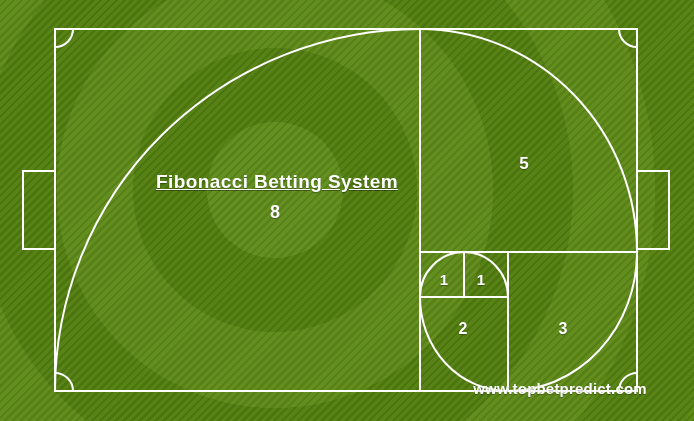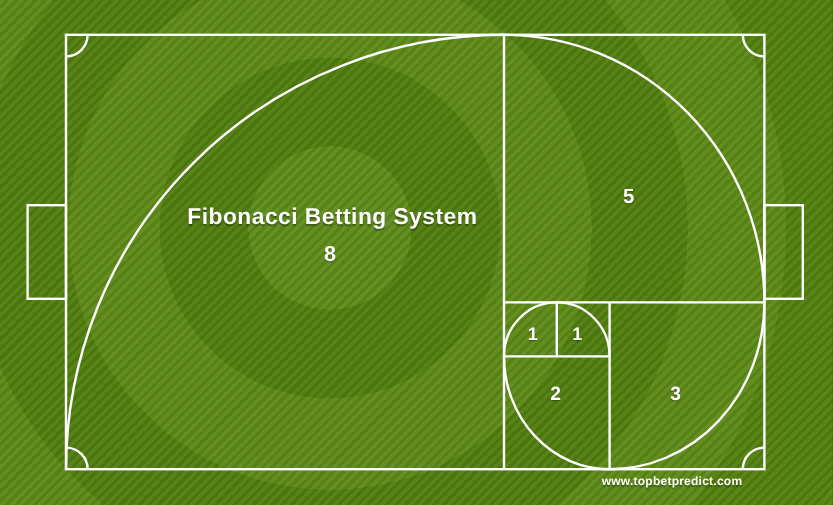--- a/index.html
+++ b/index.html
@@ -43,28 +43,28 @@
   }
   .label {
     position: absolute;
     color: #ffffff;
     font-weight: bold;
     white-space: nowrap;
     transform: translate(-50%, -50%);
     text-shadow: 0 1px 1px rgba(0,0,0,0.35);
     user-select: none;
   }
-  .title-label   { left: 277px; top: 182px; font-size: 19px; letter-spacing: 0.4px; }
+  .title-label   { left: 277px; top: 182px; font-size: 19px; letter-spacing: 0.4px; text-decoration: underline; }
   .num-8         { left: 275px; top: 212px; font-size: 18px; }
   .num-5         { left: 524px; top: 164px; font-size: 17px; }
   .num-1a        { left: 444px; top: 279px; font-size: 15px; }
   .num-1b        { left: 481px; top: 279px; font-size: 15px; }
   .num-2         { left: 463px; top: 329px; font-size: 16px; }
   .num-3         { left: 563px; top: 329px; font-size: 16px; }
-  .watermark     { left: 560px; top: 402px; font-size: 10px; letter-spacing: 0.2px; }
+  .watermark     { left: 560px; top: 388px; font-size: 15px; letter-spacing: 0.2px; }
 </style>
 </head>
 <body>
 
 <div class="stage">
 
   <svg class="lines-svg" viewBox="0 0 694 421">
 
     <rect x="55" y="29" width="582" height="362"></rect>
 

